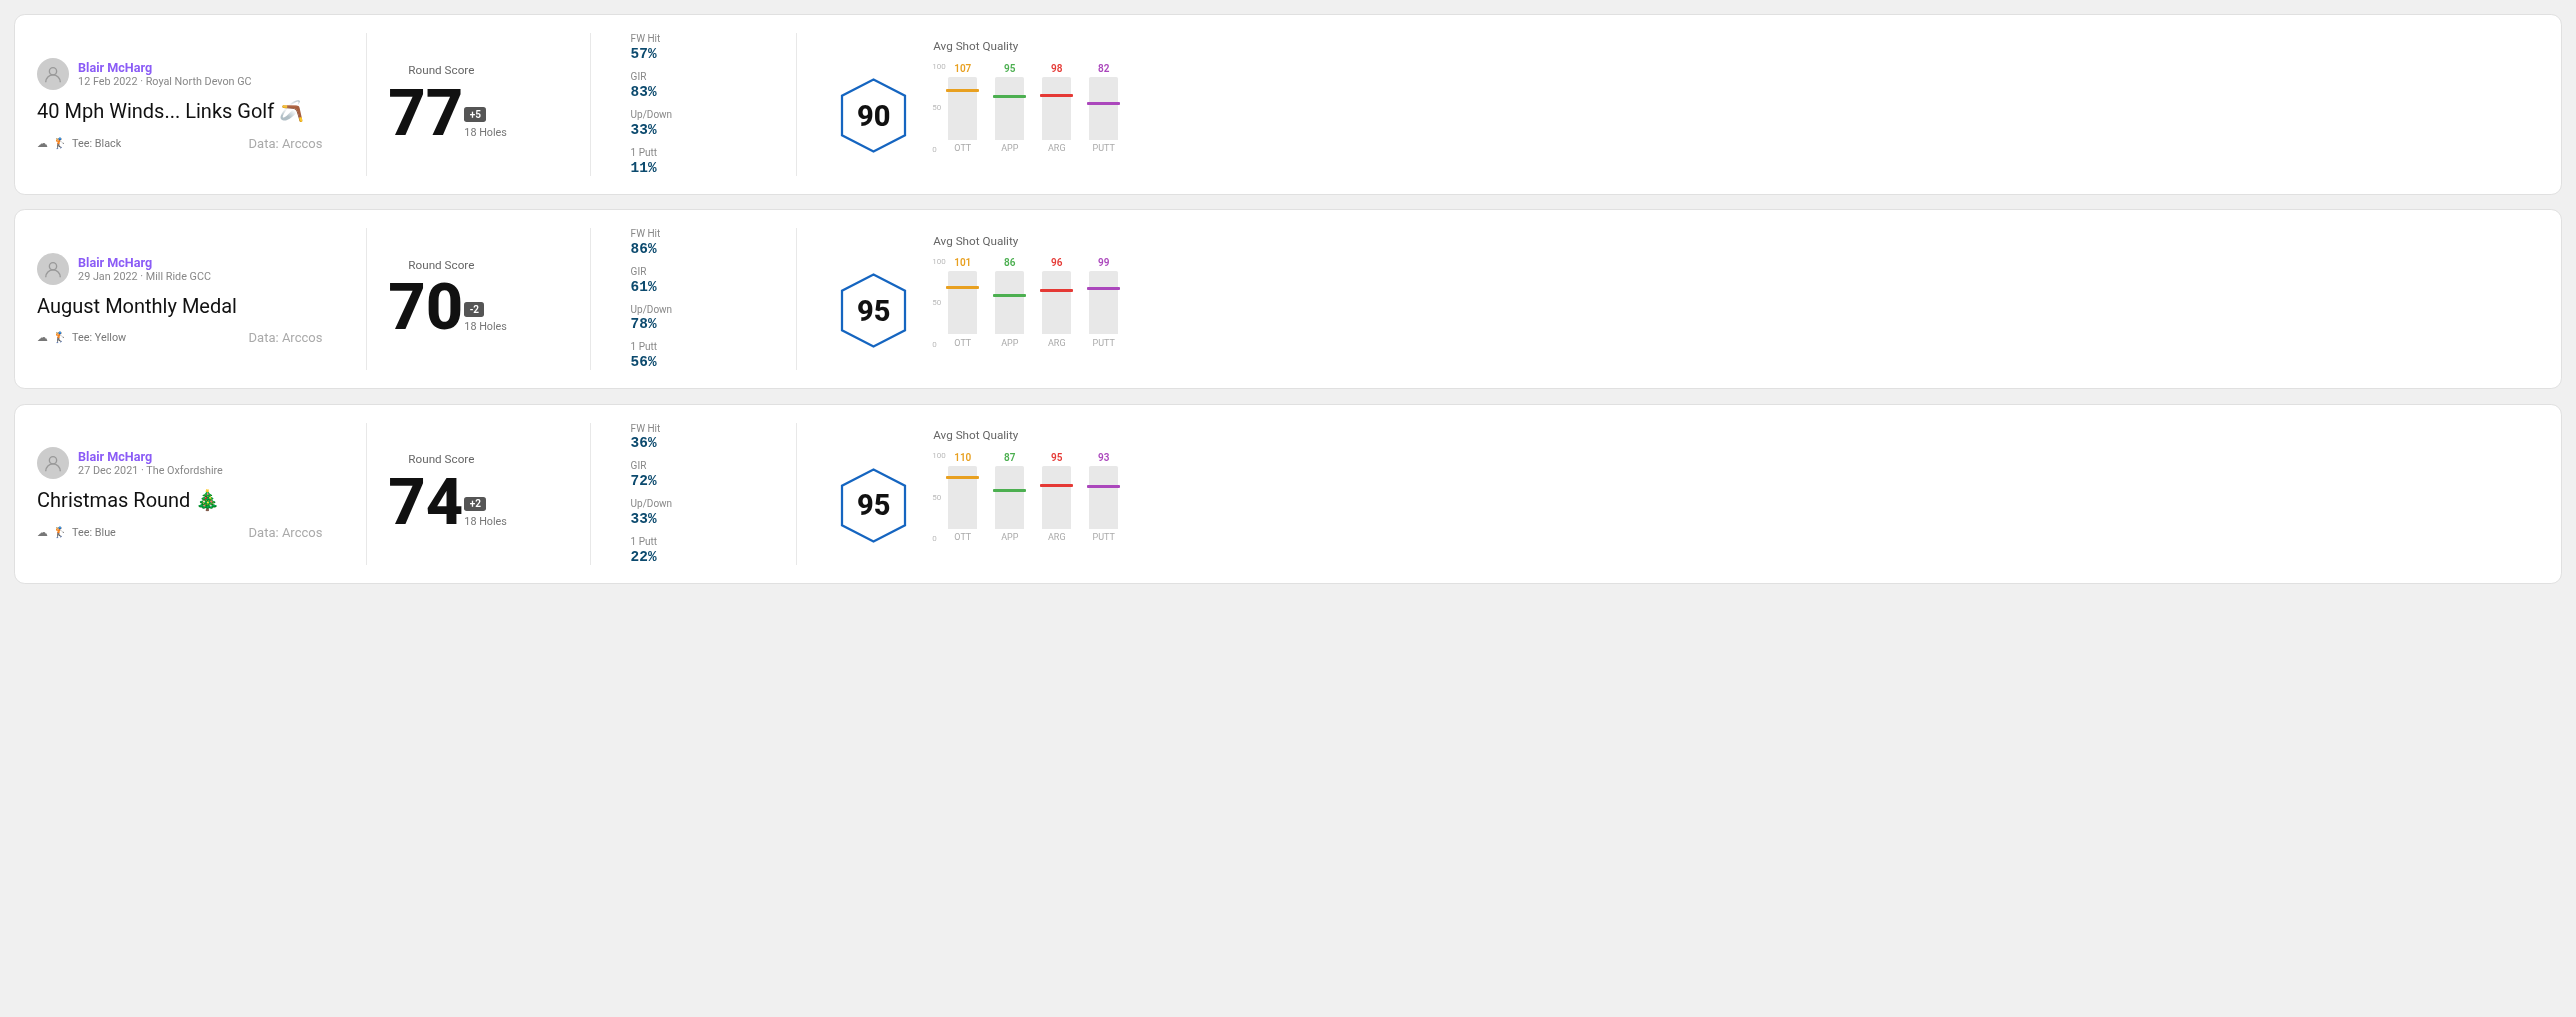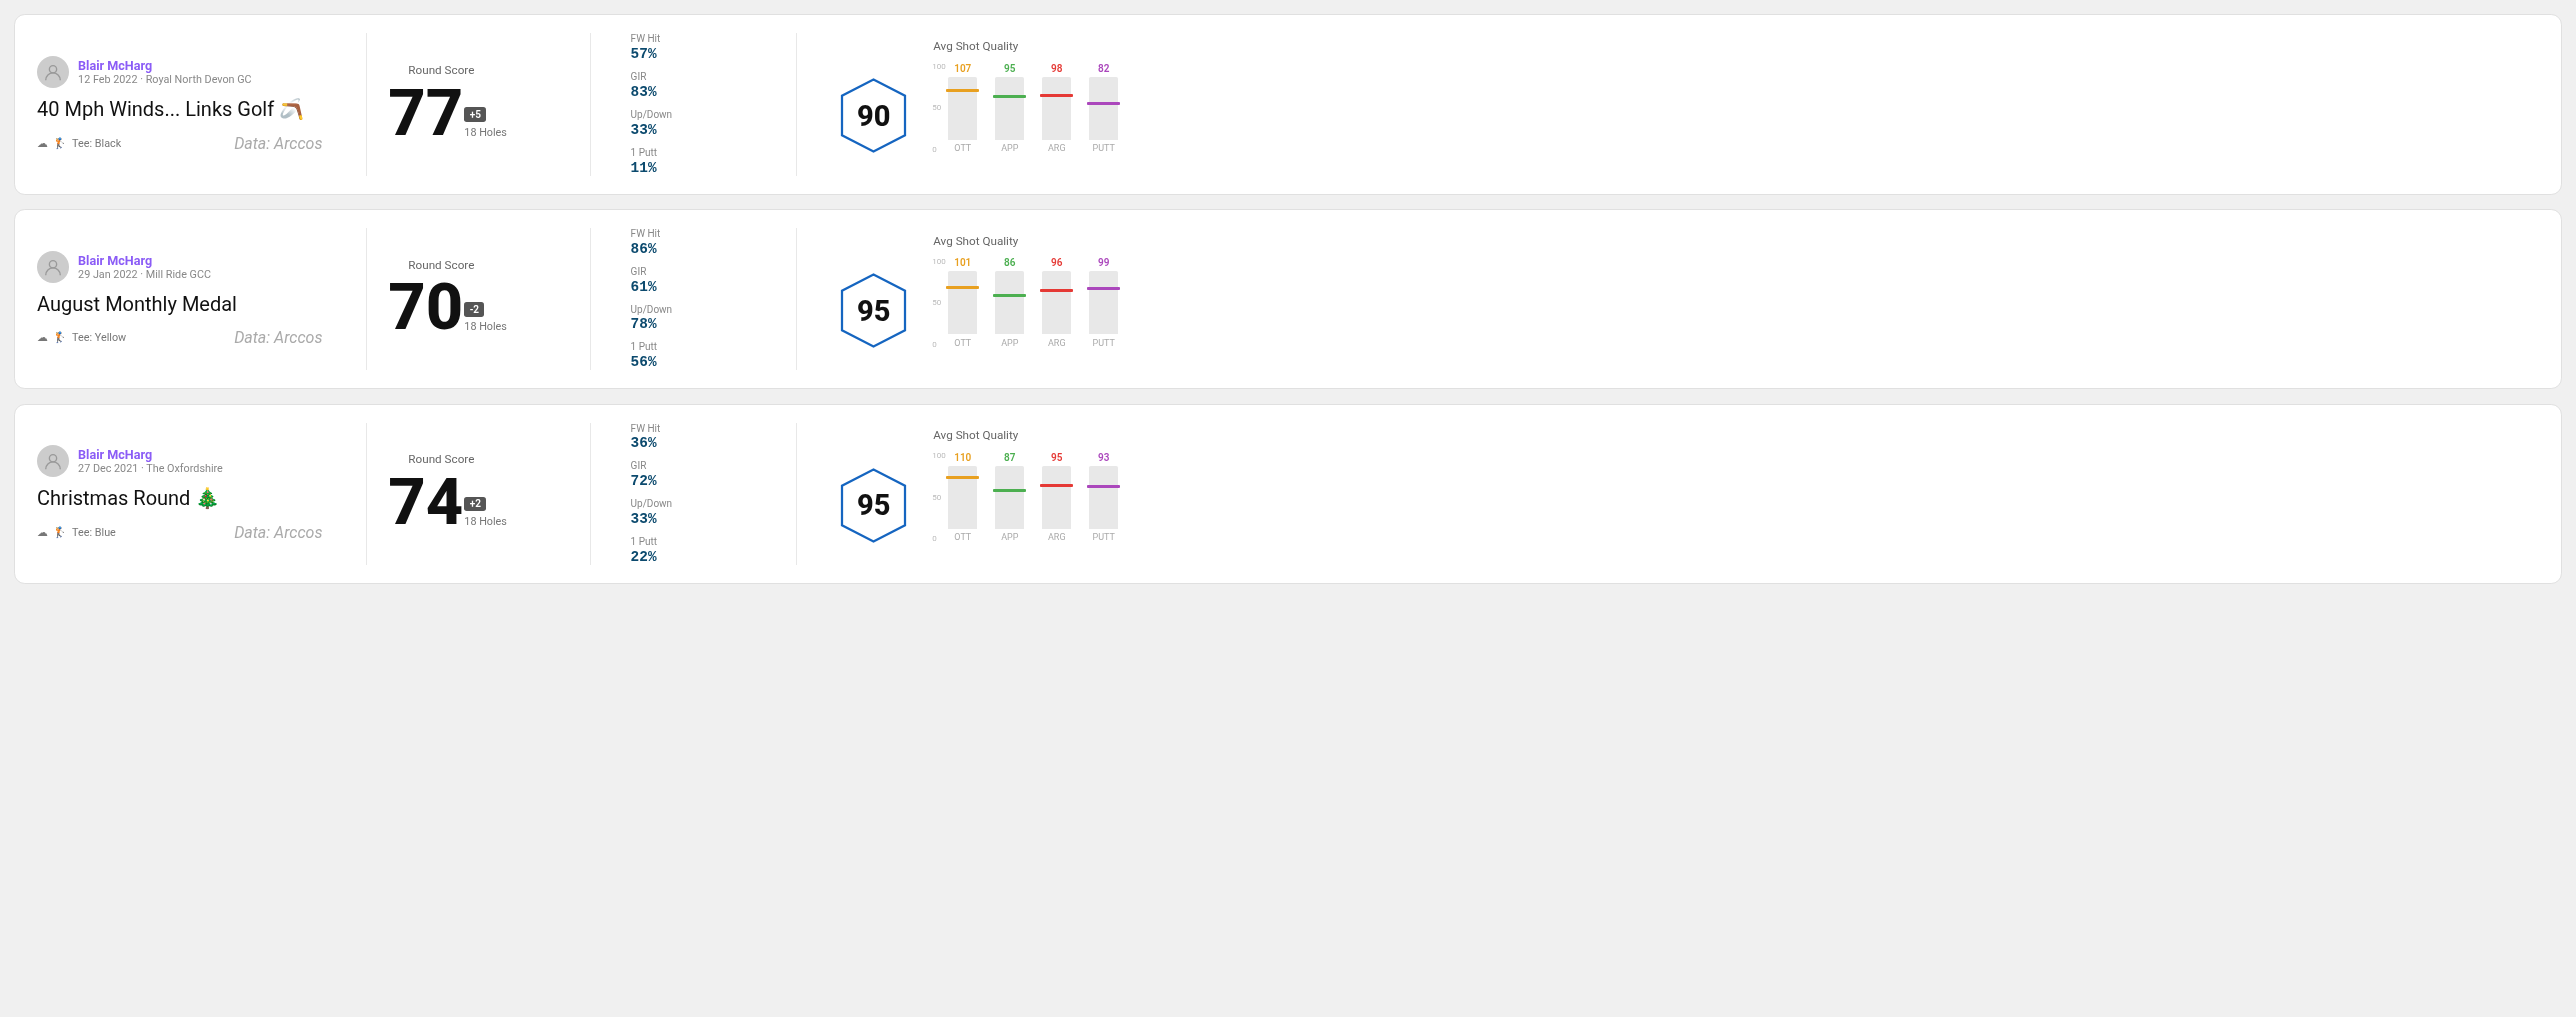--- a/index.html
+++ b/index.html
@@ -65,23 +65,22 @@
       align-items: center;
     }
     .tee-info {
       display: flex;
       align-items: center;
       gap: 5.4px;
       font-size: 10.8px;
       color: #777;
     }
     .data-source {
-      font-size: 16px;
+      font-size: 13px;
       color: #aaa;
-      font-style: italic;
     }
     
     .card-divider {
       width: 0.9px;
       background: #e8e8e8;
       align-self: stretch;
       margin: 0 21.7px;
     }
     
     .card-score {

